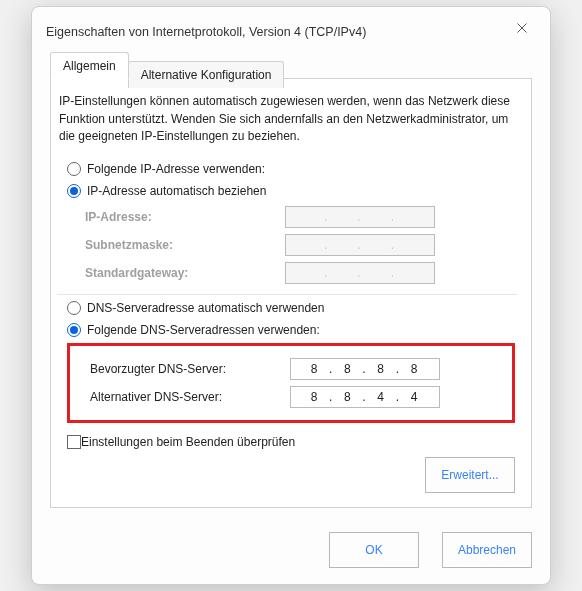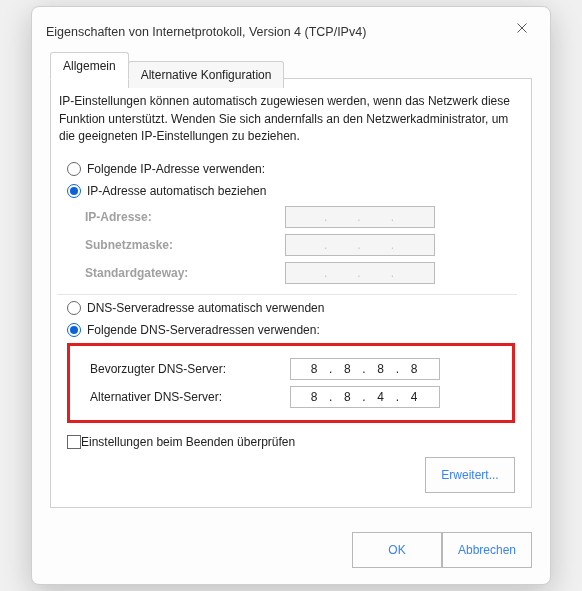--- a/index.html
+++ b/index.html
@@ -185,21 +185,21 @@
     font-size: 12px;
     color: #3b82f6;
     display: inline-flex;
     align-items: center;
     justify-content: center;
     padding: 0 12px;
   }
   .dialog-buttons {
     display: flex;
     justify-content: flex-end;
-    gap: 0;
+    gap: 23px;
     padding: 10px 18px 16px 18px;
   }
   .sep {
     border-top: 1px solid #e6e6e6;
     margin: 6px -2px 4px -2px;
   }
 </style>
 </head>
 <body>
 

